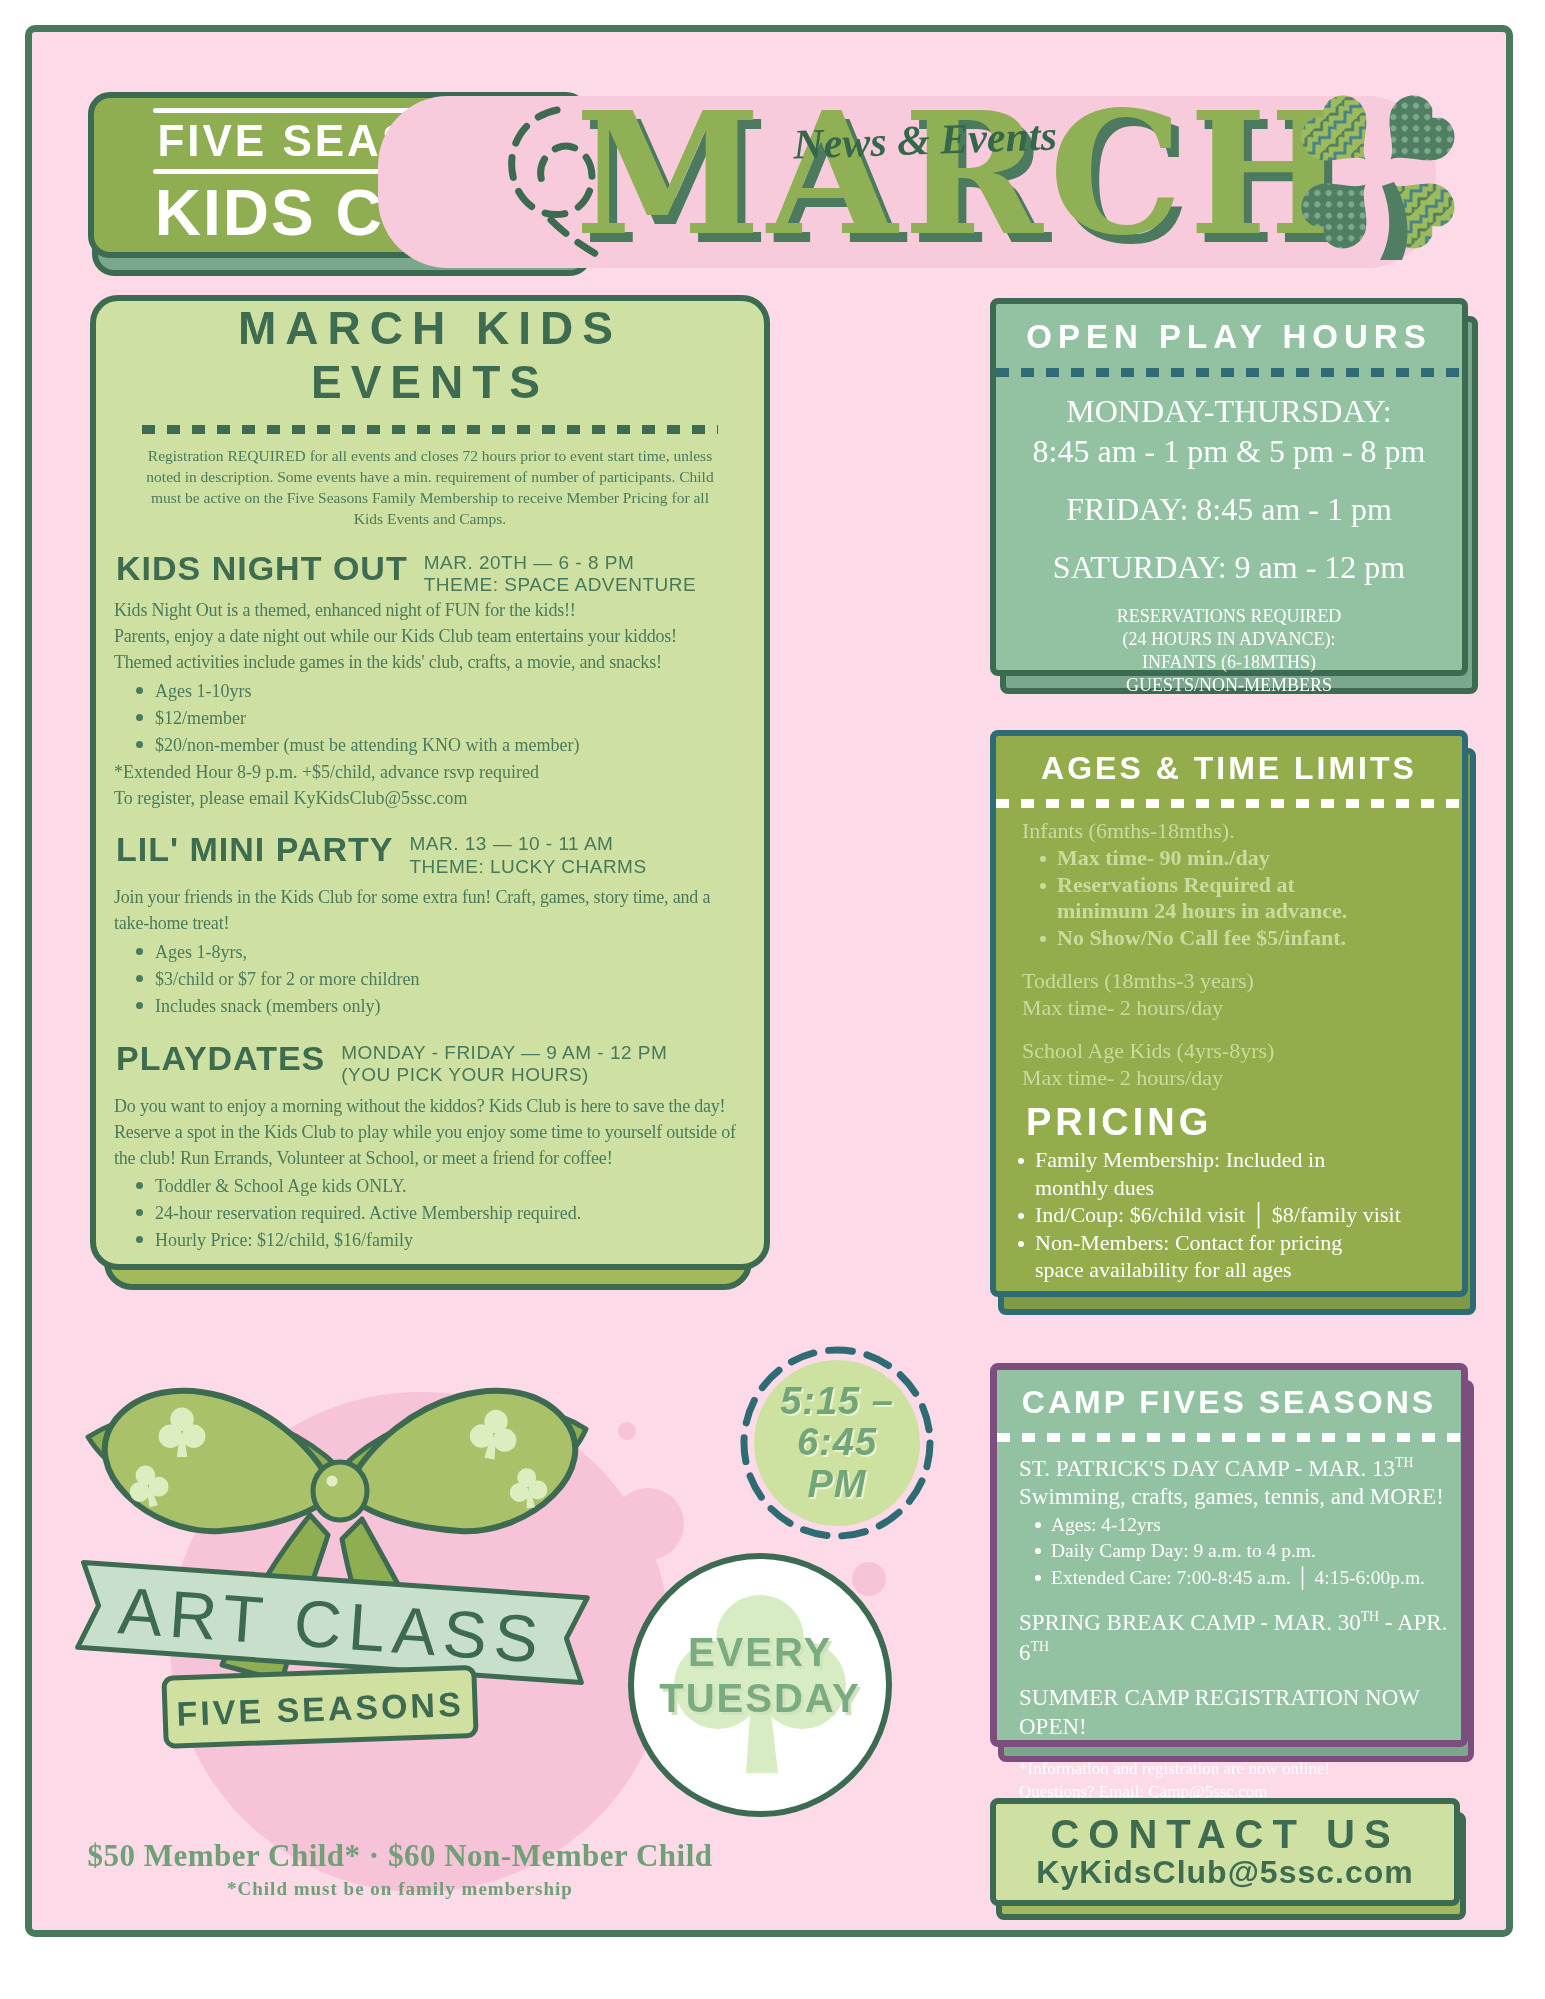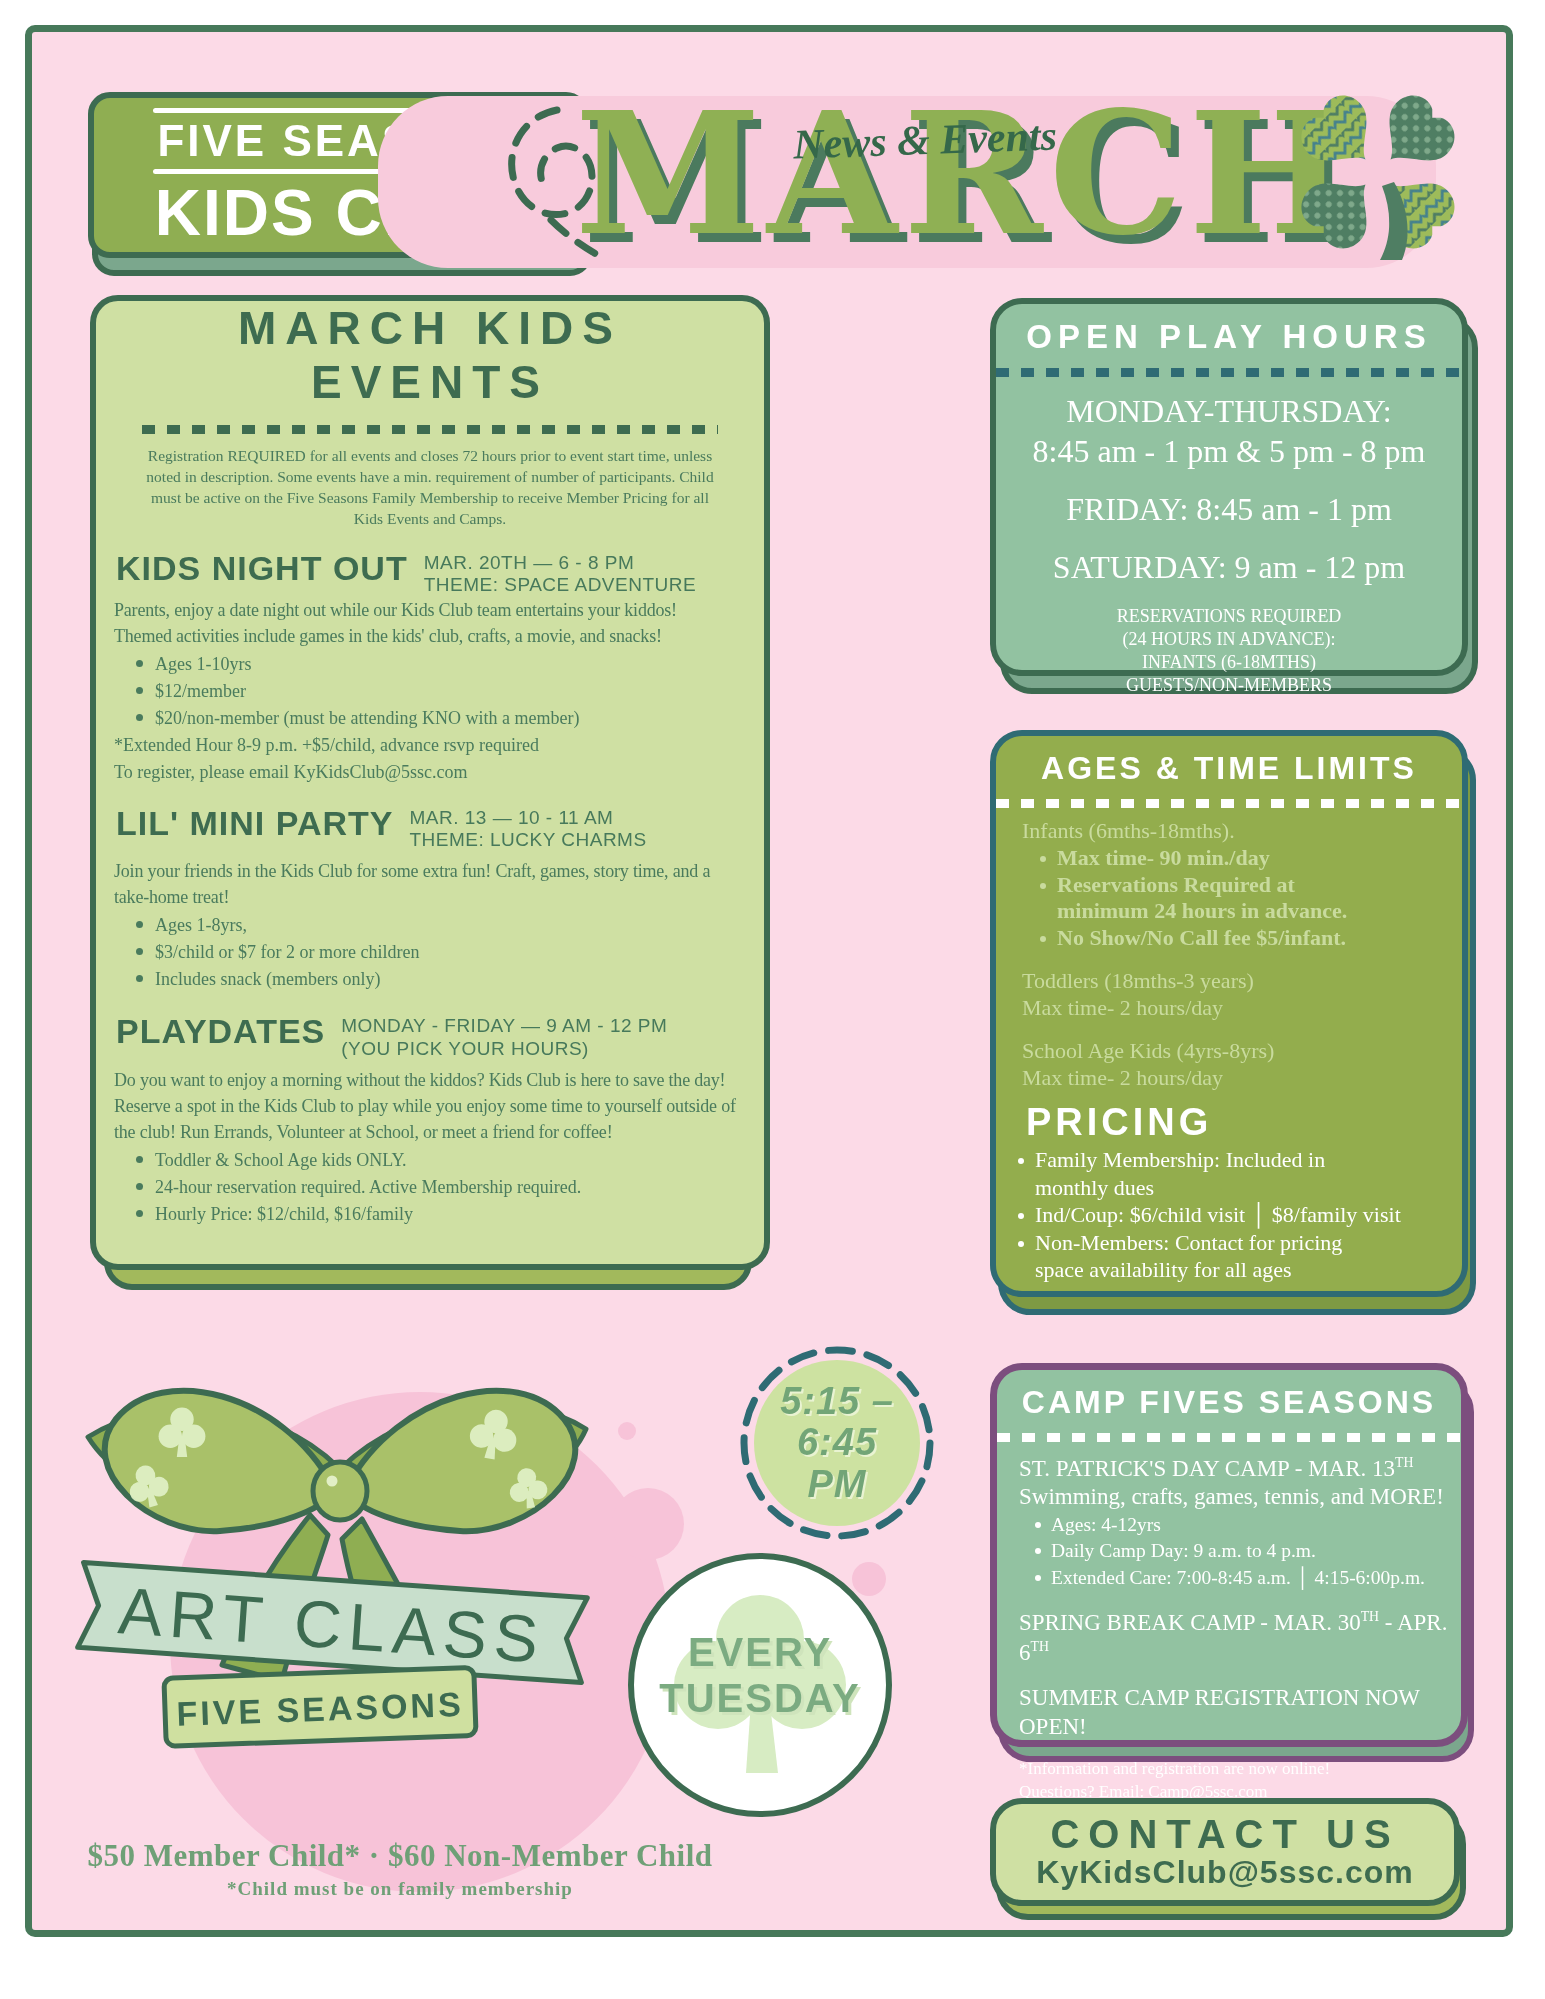--- a/index.html
+++ b/index.html
@@ -24,21 +24,21 @@
     font-family:"DejaVu Serif", serif;font-weight:700;font-size:168px;line-height:1;
     color:#8fb054;text-shadow:8px 9px 0 #4b7a5e;letter-spacing:6px;z-index:2;}
   .tagline{position:absolute;left:645px;top:116px;width:560px;text-align:center;z-index:3;
     font-family:"Liberation Serif", serif;font-style:italic;font-weight:bold;font-size:42px;
     color:#35684a;transform:rotate(-2deg);}
   .doodle{position:absolute;left:485px;top:98px;z-index:2;}
   .clover{position:absolute;left:1290px;top:86px;z-index:2;}
 
   
   .base{position:absolute;border:6px solid #3d6b51;border-radius:28px;}
-  .rbox{position:absolute;border-radius:32px;}
+  .rbox{position:absolute;border-radius:8px;}
 
   
   .panel-base{left:104px;top:315px;width:636px;height:963px;background:#a2b95c;}
   .panel{position:absolute;left:90px;top:295px;width:636px;height:963px;
     background:#cfe0a3;border:6px solid #3d6b51;border-radius:28px;overflow:hidden;
     padding:0 16px;box-sizing:content-box;}
   .panel-title{text-align:center;font-weight:bold;font-size:46px;
     letter-spacing:9px;color:#3e6c50;}
   .dotline{height:9px;}
   .dot-green{background-image:repeating-linear-gradient(90deg,#3e6c50 0 13px,transparent 13px 25px);}
@@ -185,20 +185,21 @@
     <div class="intro">Registration REQUIRED for all events and closes 72 hours prior to event start time, unless noted in description. Some events have a min. requirement of number of participants. Child must be active on the Five Seasons Family Membership to receive Member Pricing for all Kids Events and Camps.</div>
 
     <div class="sect">
       <div class="sect-head">
         <h3>KIDS NIGHT OUT</h3>
         <div class="when">
           <div>MAR. 20TH — 6 - 8 PM</div>
           <div>THEME: SPACE ADVENTURE</div>
         </div>
       </div>
+      <div class="body-line">Kids Night Out is a themed, enhanced night of FUN for the kids!!</div>
       <div class="body-line">Parents, enjoy a date night out while our Kids Club team entertains your kiddos!</div>
       <div class="body-line">Themed activities include games in the kids' club, crafts, a movie, and snacks!</div>
       <div class="blist">
         <div class="li">
             <span>Ages 1-10yrs</span>
           </div>
         <div class="li">
             <span>$12/member</span>
           </div>
         <div class="li">

